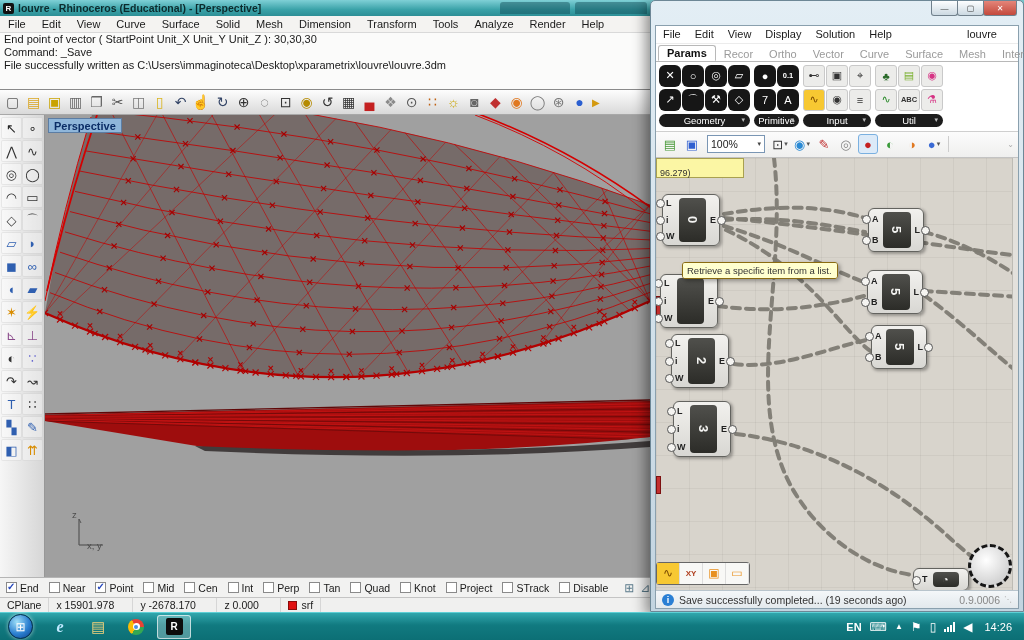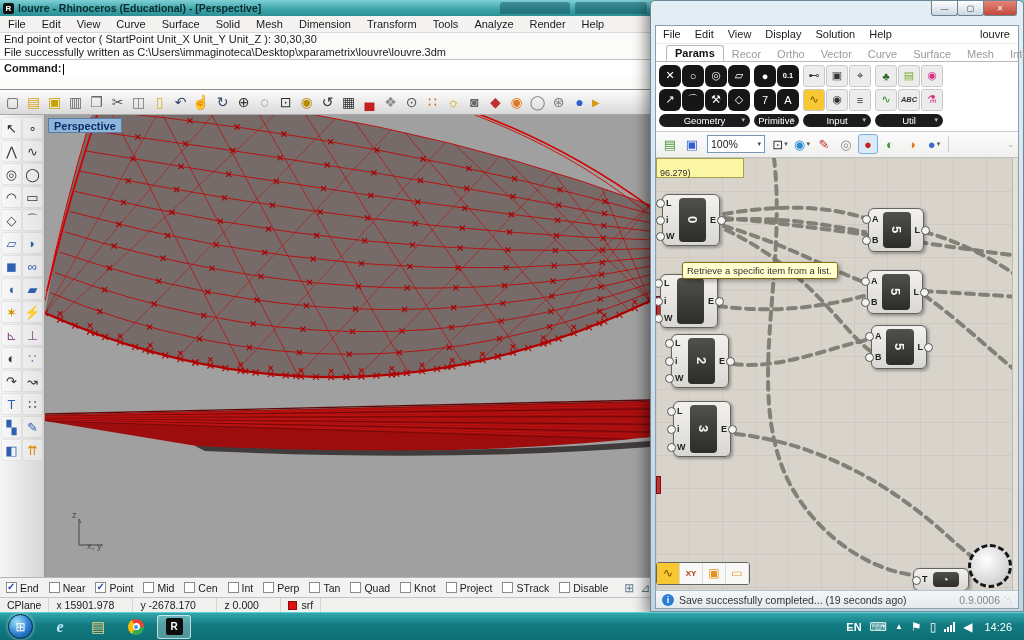--- a/index.html
+++ b/index.html
@@ -43,22 +43,22 @@
 
   
   #gh{left:650px;top:0;width:374px;height:612px;background:linear-gradient(#e3eef5,#c2d4e0);border:1px solid #6d8796;border-radius:5px 5px 0 0;box-shadow:-4px 4px 14px rgba(0,0,0,.45)}
   #gh-title{left:0;top:0;width:100%;height:24px;display:flex;align-items:center;padding-left:9px;font-size:11.5px;color:#1c1c1c}
   #gh-caps{right:6px;top:0;display:flex}
   .cap{width:27px;height:15px;border:1px solid #70808c;border-top:none;border-radius:0 0 3px 3px;background:linear-gradient(#fdfeff,#ccd9e2);font-size:8px;display:flex;align-items:center;justify-content:center;color:#333;margin-left:-1px}
   .cap.close{width:34px;background:linear-gradient(#e48579,#c3493c);color:#fff}
   #gh-inner{left:4px;top:24px;width:364px;height:584px;background:#fff;border:1px solid #8aa0ae;display:flex;flex-direction:column}
   #gh-menu{height:18px;display:flex;align-items:center;border-bottom:1px solid #ececec;font-size:11px}
   .gh-mi{padding:0 7px}
-  #gh-doc{margin-left:auto;padding-right:8px}
-  #gh-tabs{height:18px;display:flex;align-items:flex-end;border-bottom:1px solid #b8b8b8;font-size:11px;padding-left:10px}
+  #gh-doc{margin-left:auto;padding-right:21px}
+  #gh-tabs{height:18px;display:flex;align-items:flex-end;border-bottom:1px solid #b8b8b8;font-size:11px;padding-left:2px}
   .gh-tab{color:#9a9a9a;padding:1px 8px;white-space:nowrap}
   .gh-tab.active{color:#111;background:#fff;border:1px solid #b8b8b8;border-bottom:1px solid #fff;border-radius:3px 3px 0 0;font-weight:bold}
   #gh-palette{height:70px;border-bottom:1px solid #cfcfcf;display:flex;padding:3px 2px 2px 3px;gap:4px;background:#fff}
   .pgroup{display:flex;flex-direction:column}
   .picons{display:grid;grid-auto-flow:column;grid-template-rows:23px 23px;gap:1px;justify-content:start}
   .g-hex{width:22px;height:22px;background:#161616;border-radius:6px;color:#fff;display:flex;align-items:center;justify-content:center;font-size:11px}
   .g-flat{width:22px;height:22px;background:#ececea;border:1px solid #c9c9c9;border-radius:3px;display:flex;align-items:center;justify-content:center;font-size:11px}
   .g-hex.long,.g-flat.long{font-size:7.5px;font-weight:bold}
   .g-label{margin-top:2px;height:13px;background:#1c1c1c;border-radius:7px;color:#fff;font-size:9.5px;display:flex;align-items:center;justify-content:center;position:relative}
   .g-label i{position:absolute;right:5px;font-style:normal;font-size:7px;color:#bbb}
@@ -148,23 +148,23 @@
       <span class="menu-item">Dimension</span>
       <span class="menu-item">Transform</span>
       <span class="menu-item">Tools</span>
       <span class="menu-item">Analyze</span>
       <span class="menu-item">Render</span>
       <span class="menu-item">Help</span>
     </div>
   <div id="rh-cmd" class="abs">
     <div>
         <div class="cmd-line">End point of vector ( StartPoint  Unit_X  Unit_Y  Unit_Z ): 30,30,30</div>
+        <div class="cmd-line">Command: _Save</div>
         <div class="cmd-line">File successfully written as C:\Users\immaginoteca\Desktop\xparametrix\louvre\louvre.3dm</div>
       </div>
-    <div id="cmd-prompt"><span>Command:</span><span class="caret"></span></div>
   </div>
   <div id="rh-toolbar" class="abs">
     <span style="display:contents"><span class="tbi" style="color: rgb(90, 90, 90);">▢</span><span class="tbi" style="color: rgb(217, 165, 32);">▤</span><span class="tbi" style="color: rgb(201, 163, 0);">▣</span><span class="tbi" style="color: rgb(102, 102, 102);">▥</span><span class="tbi" style="color: rgb(102, 102, 102);">❐</span><span class="tbi" style="color: rgb(85, 85, 85);">✂</span><span class="tbi" style="color: rgb(119, 119, 119);">◫</span><span class="tbi" style="color: rgb(217, 181, 32);">▯</span><span class="tbi" style="color: rgb(51, 68, 102);">↶</span><span class="tbi" style="color: rgb(184, 137, 74);">☝</span><span class="tbi" style="color: rgb(51, 68, 102);">↻</span><span class="tbi" style="color: rgb(51, 51, 51);">⊕</span><span class="tbi" style="color: rgb(51, 51, 51);">◌</span><span class="tbi" style="color: rgb(51, 51, 51);">⊡</span><span class="tbi" style="color: rgb(181, 139, 0);">◉</span><span class="tbi" style="color: rgb(51, 51, 51);">↺</span><span class="tbi" style="color: rgb(51, 51, 51);">▦</span><span class="tbi" style="color: rgb(196, 32, 32);">▄</span><span class="tbi" style="color: rgb(138, 138, 138);">❖</span><span class="tbi" style="color: rgb(85, 85, 85);">⊙</span><span class="tbi" style="color: rgb(192, 96, 16);">∷</span><span class="tbi" style="color: rgb(201, 164, 0);">☼</span><span class="tbi" style="color: rgb(102, 102, 102);">◙</span><span class="tbi" style="color: rgb(192, 48, 48);">◆</span><span class="tbi" style="color: rgb(224, 120, 32);">◉</span><span class="tbi" style="color: rgb(119, 119, 119);">◯</span><span class="tbi" style="color: rgb(119, 119, 119);">⊛</span><span class="tbi" style="color: rgb(43, 95, 208);">●</span></span>
     <span class="chev">▶</span>
   </div>
   <div id="rh-side" class="abs">
       <span class="sti" style="color: rgb(34, 34, 34);">↖</span>
       <span class="sti" style="color: rgb(34, 34, 34);">∘</span>
       <span class="sti" style="color: rgb(51, 51, 51);">⋀</span>
       <span class="sti" style="color: rgb(51, 51, 51);">∿</span>
@@ -753,21 +753,21 @@
         <div class="g-label">
             <span>Input</span>
             <i>▾</i>
           </div>
       </div>
       <div class="pgroup">
         <div class="picons">
             <span class="g-flat" style="color: rgb(42, 106, 42);">♣</span>
             <span class="g-flat" style="color: rgb(42, 138, 42);">∿</span>
             <span class="g-flat" style="color: rgb(122, 176, 48);">▤</span>
-            <span class="g-flat long" style="color: rgb(51, 51, 51); font-style: italic;">ABC</span>
+            <span class="g-flat long" style="color: rgb(51, 51, 51);">ABC</span>
             <span class="g-flat" style="color: rgb(214, 51, 132);">◉</span>
             <span class="g-flat" style="color: rgb(214, 51, 132);">⚗</span>
           </div>
         <div class="g-label">
             <span>Util</span>
             <i>▾</i>
           </div>
       </div>
     </div>
     <div id="gh-tools">

